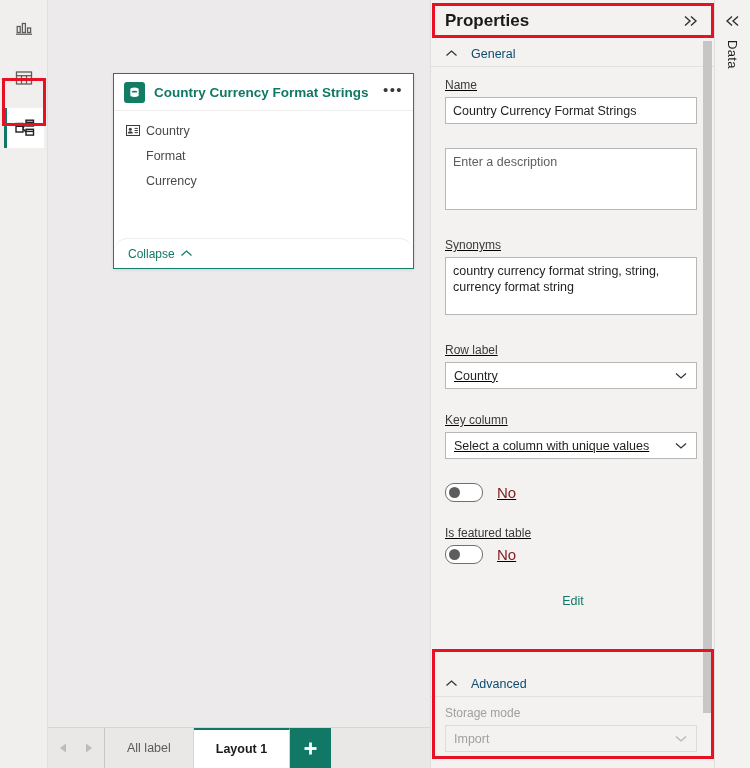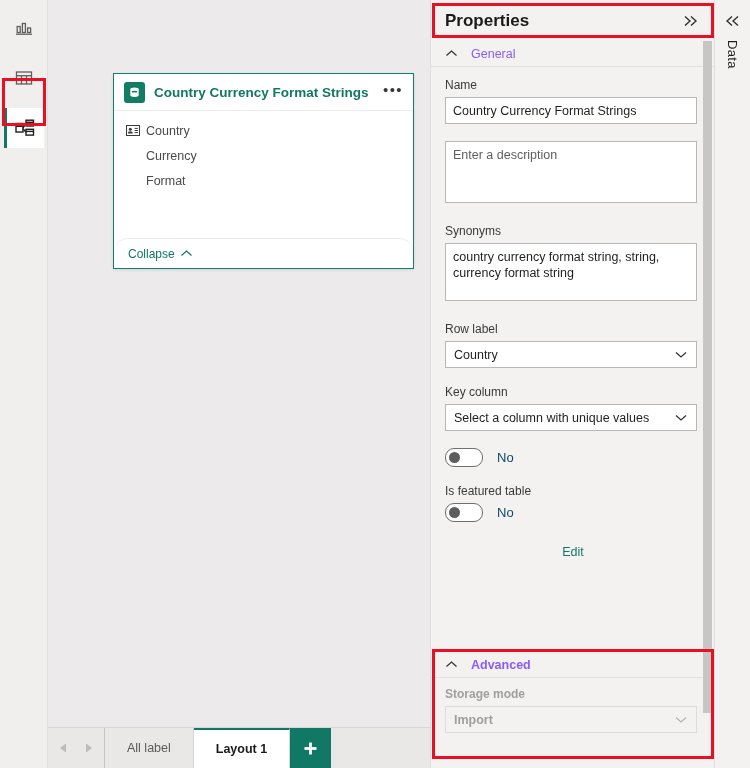--- a/index.html
+++ b/index.html
@@ -99,30 +99,30 @@
     overflow:hidden;
   }
   .props-head{
     height:41px;display:flex;align-items:center;justify-content:space-between;
     padding:0 14px 0 14px;box-sizing:border-box;background:#f3f2f1;
   }
   .props-title{font-size:17px;font-weight:bold;color:#1b1a19;}
   .collapse-btn{cursor:pointer;color:#323130;display:flex;align-items:center;}
   .section-head{
     height:26px;display:flex;align-items:center;gap:13px;padding-left:14px;
-    font-size:12.5px;color:#8b5cf6;border-bottom:1px solid #e3e1df;
+    font-size:12.5px;color:#0c4a6e;border-bottom:1px solid #e3e1df;
     box-sizing:border-box;cursor:pointer;background:#f3f2f1;
   }
   .sec-chev{display:flex;align-items:center;}
   .scroll-area{
     position:absolute;left:0;top:41px;width:284px;height:614px;overflow:hidden;
   }
   .form{padding:11px 14px 0 14px;}
   .lbl{font-size:12px;color:#3b3a39;margin-bottom:5px;margin-top:0;}
-  .grp{margin-bottom:17px;}
+  .grp{margin-bottom:24px;text-decoration:underline;}
   .txt{
     width:252px;height:27px;border:1px solid #b9b7b5;background:#fff;
     box-sizing:border-box;font-family:"Liberation Sans",sans-serif;font-size:12.5px;
     color:#201f1e;padding:0 7px;outline:none;
   }
   .area{
     width:252px;border:1px solid #b9b7b5;background:#fff;box-sizing:border-box;
     font-family:"Liberation Sans",sans-serif;font-size:12.5px;color:#201f1e;
     padding:5px 7px;outline:none;resize:none;line-height:16px;
   }
@@ -138,28 +138,28 @@
   .ddl .cv{display:flex;align-items:center;}
   .toggle-row{display:flex;align-items:center;gap:14px;margin-top:2px;}
   .toggle{
     width:36px;height:17px;border-radius:9px;border:1px solid #6f6f6f;background:#fff;
     position:relative;cursor:pointer;flex:0 0 auto;
   }
   .toggle .knob{
     position:absolute;left:3px;top:3px;width:11px;height:11px;border-radius:50%;
     background:#5d5d5d;
   }
-  .toggle-val{font-size:13px;color:#0c4a6e;}
+  .toggle-val{font-size:15px;color:#7f1d1d;}
   .edit-row{
     display:flex;justify-content:center;padding:6px 0 8px 0;
   }
   .edit-link{font-size:12.5px;color:#117865;cursor:pointer;}
   .advanced{
-    position:absolute;left:0;top:652px;width:284px;
-    background:#f3f2f1;box-sizing:border-box;font-weight:bold;
+    position:absolute;left:0;top:671px;width:284px;
+    background:#f3f2f1;box-sizing:border-box;
   }
   .adv-body{padding:9px 14px 12px 14px;}
   .lbl.dis{color:#a19f9d;}
   .pane-scroll{
     position:absolute;right:2px;top:41px;width:9px;height:710px;
   }
   .pane-thumb{
     position:absolute;left:0;top:0;width:9px;height:672px;background:#c8c6c4;
   }
 
@@ -259,25 +259,25 @@
                 <line x1="8.6" y1="3.4" x2="11.9" y2="3.4"></line>
                 <line x1="8.6" y1="5.5" x2="11.9" y2="5.5"></line>
                 <line x1="8.6" y1="7.6" x2="11.9" y2="7.6"></line>
               </g>
             </svg>
           </span>
           <span class="field-name">Country</span>
         </div>
         <div class="field">
           <span class="fi blank"></span>
-          <span class="field-name">Currency</span>
+          <span class="field-name">Format</span>
         </div>
         <div class="field">
           <span class="fi blank"></span>
-          <span class="field-name">Format</span>
+          <span class="field-name">Currency</span>
         </div>
       </div>
 
       <div class="card-foot">
         <span>Collapse</span>
         <span class="chev">
           <svg width="13" height="9" viewBox="0 0 13 9">
             <polyline points="1.5,6.5 6.5,2 11.5,6.5" fill="none" stroke="#117865" stroke-width="1.2"></polyline>
           </svg>
         </span>

